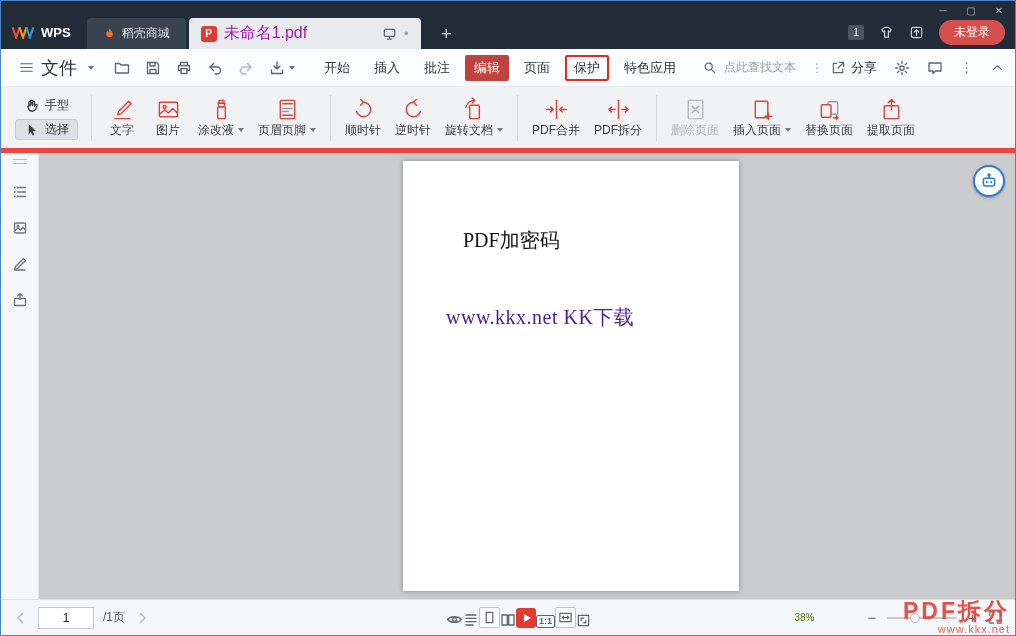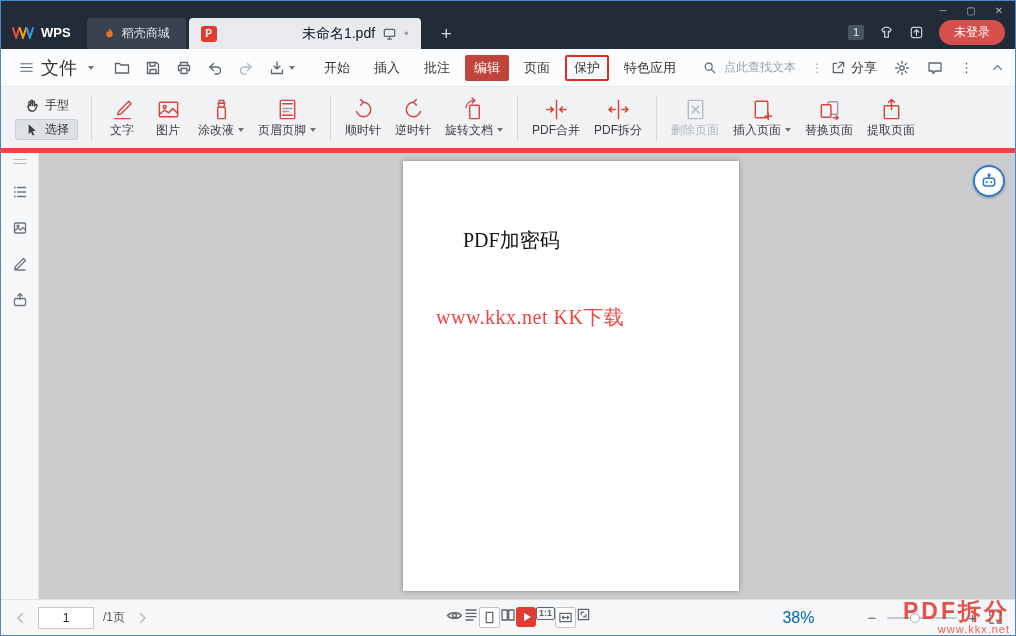--- a/index.html
+++ b/index.html
@@ -8,21 +8,21 @@
 
   
   .titlebar{position:absolute;top:0;left:0;right:0;height:48px;background:#222c39;}
   .win-controls{position:absolute;top:0;right:2px;display:flex;z-index:5;}
   .win-btn{width:28px;height:18px;display:flex;align-items:center;justify-content:center;color:#aab3bd;font-size:10px;cursor:default;}
   .tb-row{position:absolute;left:0;bottom:0;width:100%;height:34px;display:flex;align-items:flex-end;}
   .wps-block{display:flex;align-items:center;gap:6px;height:34px;padding:0 14px 0 10px;color:#fff;font-size:13px;font-weight:bold;}
   .store-tab{display:flex;align-items:center;gap:6px;height:31px;padding:0 16px;margin-left:2px;background:#39434f;color:#dfe3e8;font-size:12px;border-radius:4px 4px 0 0;}
   .doc-tab{display:flex;align-items:center;gap:7px;height:31px;padding:0 12px;margin-left:3px;background:#e8eaee;border-radius:4px 4px 0 0;min-width:232px;}
   .pdf-badge{width:16px;height:16px;background:#e13c31;color:#fff;border-radius:3px;font-size:10px;font-weight:bold;display:flex;align-items:center;justify-content:center;flex:none;}
-  .doc-title{color:#0f172a;font-size:14px;flex:1;text-align:right;}
+  .doc-title{color:#a21caf;font-size:16px;flex:1;}
   .tab-dot{color:#9aa0a6;font-size:13px;line-height:1;}
   .new-tab{color:#cfd4da;font-size:19px;margin-left:14px;padding:0 6px 4px 6px;}
   .tb-right{margin-left:auto;display:flex;align-items:center;gap:15px;margin-right:10px;height:34px;}
   .badge1{color:#e6e9ec;background:#4a5563;font-size:11px;min-width:16px;height:15px;line-height:15px;text-align:center;border-radius:2px;padding:0 2px;}
   .login-btn{background:#d5504d;color:#fff;font-size:12px;padding:4px 15px;border-radius:13px;white-space:nowrap;}
 
   
   .menubar{position:absolute;top:48px;left:0;right:0;height:38px;background:#fbfcfd;border-bottom:1px solid #e8e9ea;display:flex;align-items:center;padding:0 10px;}
   .file-menu{display:flex;align-items:center;gap:7px;font-size:18px;color:#333;padding:0 8px;}
   .qa-group{display:flex;align-items:center;gap:15px;margin-left:12px;}
@@ -50,34 +50,34 @@
 
   
   .content{position:absolute;top:152px;left:0;right:0;bottom:36px;display:flex;}
   .sidebar{width:38px;background:#f6f7f8;border-right:1px solid #e2e3e5;display:flex;flex-direction:column;align-items:center;flex:none;}
   .sidebar-handle{width:14px;border-top:1px solid #b9bec3;border-bottom:1px solid #b9bec3;height:5px;margin-top:6px;}
   .side-ic{margin-top:20px;display:flex;align-items:center;justify-content:center;}
   .side-ic:first-of-type{margin-top:32px;}
   .canvas{flex:1;position:relative;background:#cbcccd;overflow:hidden;}
   .page{position:absolute;left:50%;transform:translateX(-50%);top:8px;width:336px;height:430px;background:#fff;box-shadow:0 0 5px rgba(0,0,0,.35);margin-left:44px;}
   .page-heading{position:absolute;top:66px;left:60px;font-family:"Liberation Serif",serif;font-size:20px;color:#141414;}
-  .page-body{position:absolute;top:143px;left:33px;font-family:"Liberation Serif",serif;font-size:20px;color:#ef4444;letter-spacing:.5px;}
+  .page-body{position:absolute;top:143px;left:43px;font-family:"Liberation Serif",serif;font-size:20px;color:#4c1d95;letter-spacing:.5px;}
   .assistant{position:absolute;top:12px;right:10px;width:32px;height:32px;border-radius:50%;background:#fff;border:2px solid #2f7bd0;display:flex;align-items:center;justify-content:center;box-shadow:0 1px 3px rgba(0,0,0,.3);}
 
   
   .statusbar{position:absolute;left:0;right:0;bottom:0;height:36px;background:#f6f7f8;border-top:1px solid #e0e1e3;display:flex;align-items:center;}
   .sb-left{display:flex;align-items:center;gap:9px;margin-left:12px;font-size:12px;color:#555;}
   .page-input{width:56px;height:22px;border:1px solid #c9c9c9;background:#fff;text-align:center;font-size:12px;color:#222;font-family:"Liberation Sans",sans-serif;}
-  .sb-center{position:absolute;left:445px;display:flex;align-items:flex-start;}
+  .sb-center{position:absolute;left:445px;display:flex;align-items:flex-end;}
   .sb-sel{border:1px solid #bfc3c7;background:#fff;border-radius:2px;padding:2px;display:flex;align-items:center;justify-content:center;}
   .play-btn{width:20px;height:20px;background:#e23c31;border-radius:3px;display:flex;align-items:center;justify-content:center;}
   .play-tri{width:0;height:0;border-left:7px solid #fff;border-top:4.5px solid transparent;border-bottom:4.5px solid transparent;margin-left:2px;}
   .one2one{font-size:9px;font-weight:bold;color:#5d646b;border:1px solid #5d646b;border-radius:2px;padding:1px 2px;line-height:1;}
   .sb-right{margin-left:auto;display:flex;align-items:center;margin-right:12px;gap:11px;}
-  .zoom-label{font-size:16px;color:#0369a1;margin-right:42px;}
+  .zoom-label{font-size:10px;color:#4d7c0f;margin-right:42px;}
   .zoom-glyph{color:#5d646b;font-size:15px;line-height:1;}
   .slider{width:70px;height:2px;background:#c6cace;border-radius:1px;position:relative;}
   .thumb{position:absolute;left:40%;top:50%;transform:translate(-50%,-50%);width:10px;height:10px;background:#fff;border:1px solid #a8adb2;border-radius:50%;}
 
   
   .watermark{position:absolute;right:5px;bottom:0;text-align:right;z-index:50;color:#e23b33;pointer-events:none;}
   .wm-title{font-size:23px;font-weight:bold;letter-spacing:3px;opacity:.88;line-height:1;}
   .wm-url{font-size:11px;opacity:.8;letter-spacing:1px;}
 
   

